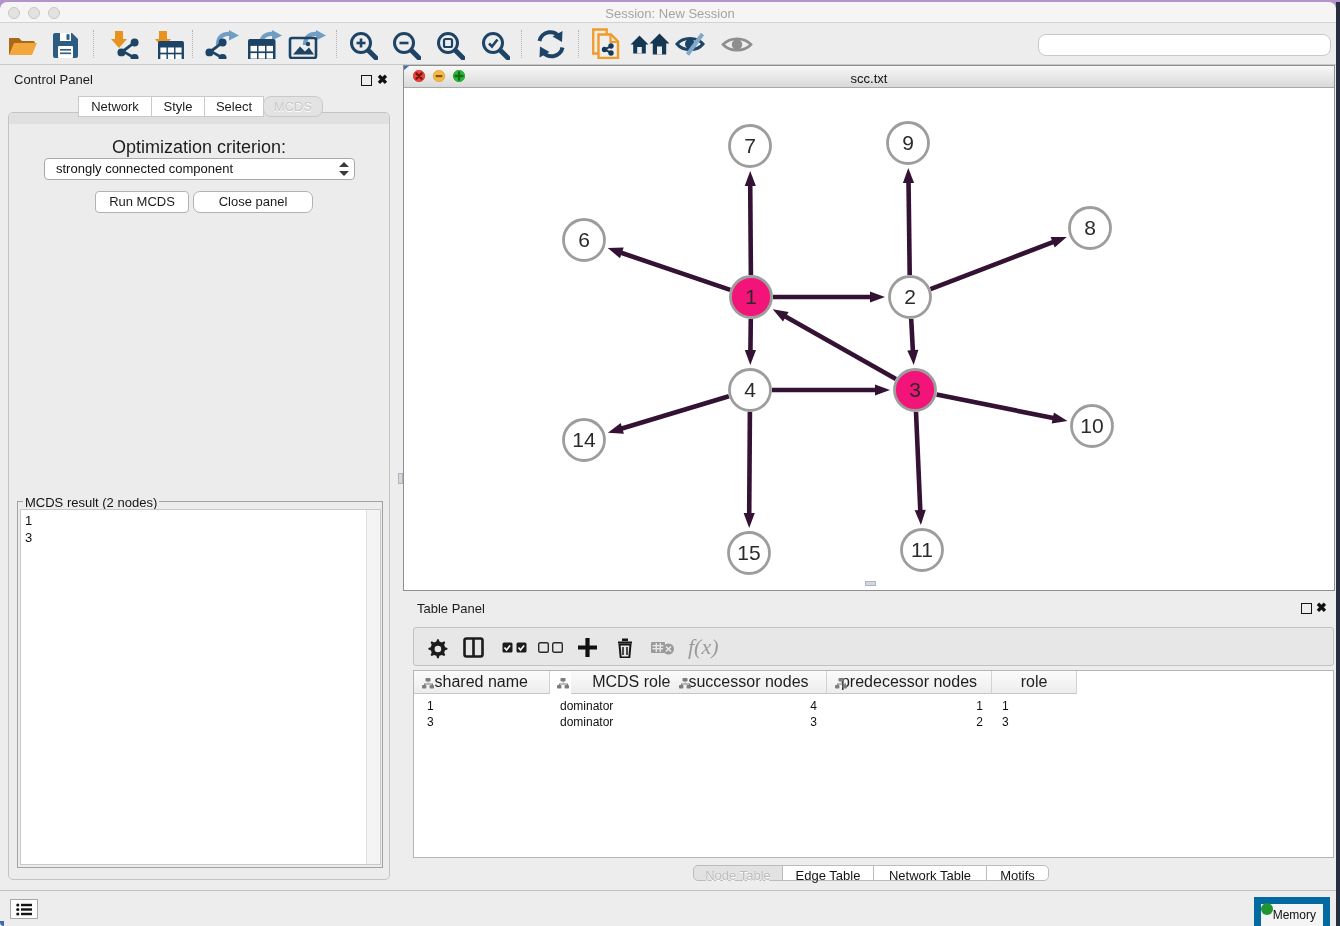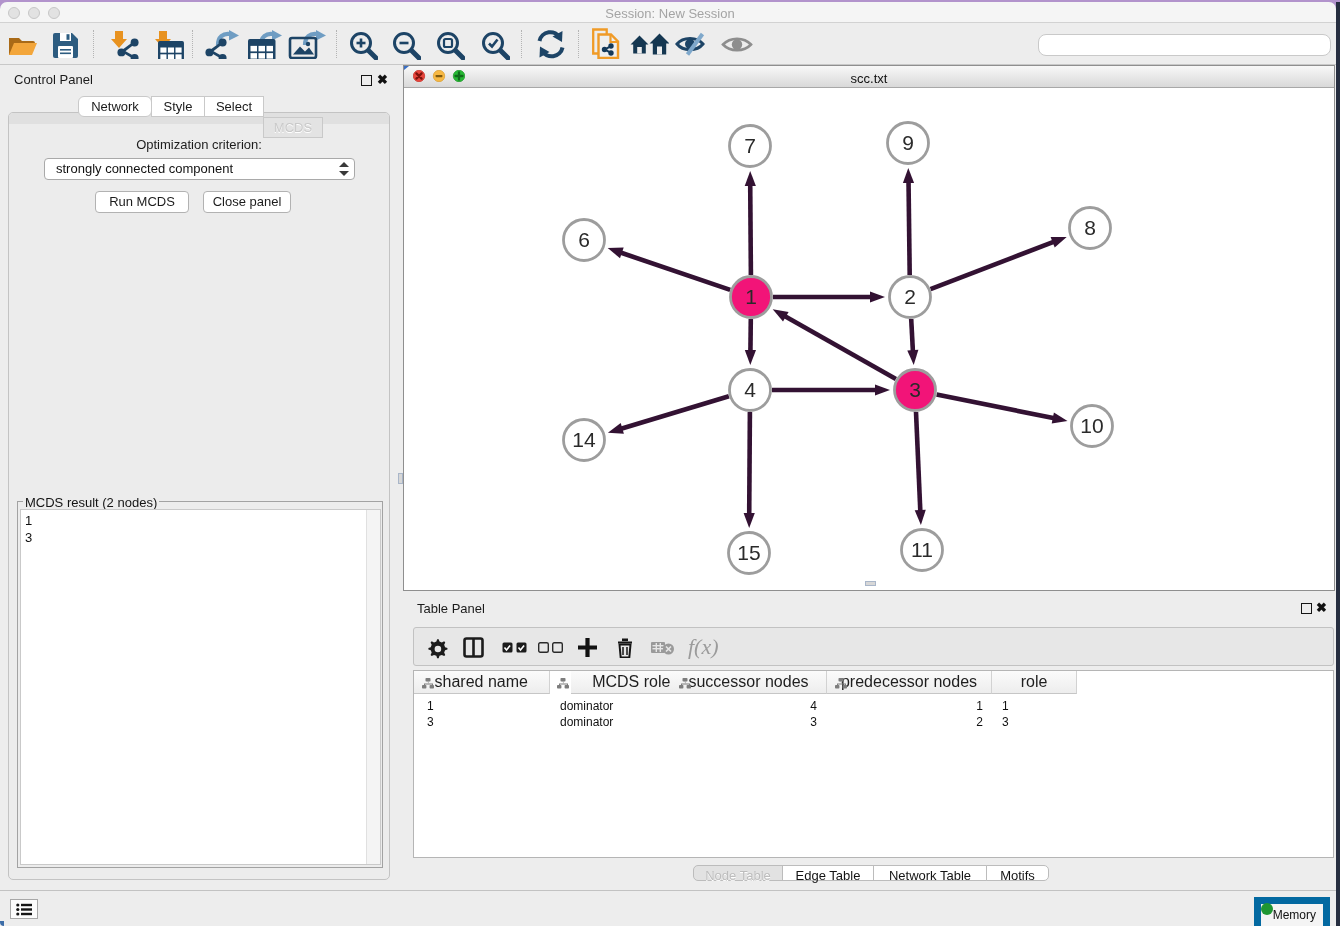--- a/index.html
+++ b/index.html
@@ -13,22 +13,22 @@
 #toolbar{left:0;top:23px;width:1336px;height:41px;background:#ededed;border-bottom:1px solid #c8c8c8;}
 .sep{position:absolute;top:30px;height:28px;width:0;border-left:1px dotted #b4b4b4;}
 #search{left:1038px;top:34px;width:291px;height:20px;background:#fff;border:1px solid #c9c9c9;border-radius:8px;}
 
 #cptitle{left:14px;top:72px;font-size:13px;color:#1b1b1b;}
 .floatico{width:9px;height:9px;border:1.6px solid #151515;background:transparent;box-sizing:content-box;}
 .xico{font-size:13px;font-weight:bold;color:#111;line-height:11px;}
 #tabpane{left:8px;top:112px;width:382px;height:768px;border:1px solid #c3c3c3;border-radius:5px;background:#ececec;box-sizing:border-box;}
 #tabband{left:9px;top:113px;width:380px;height:11px;background:#e0e0e0;border-radius:4px 4px 0 0;}
 .tab{position:absolute;top:96px;height:21px;background:#fff;border:1px solid #c9c9c9;box-sizing:border-box;text-align:center;font-size:13px;color:#1a1a1a;line-height:20px;}
-.tabsel{background:#e3e3e3;color:#c9c9c9;text-shadow:0 1px 0 #fff;border-radius:0;margin-top:21px;}
-#optlabel{left:0px;top:137px;width:398px;text-align:center;font-size:13px;color:#1d1d1d;}
+.tabsel{background:#e3e3e3;color:#c9c9c9;text-shadow:0 1px 0 #fff;border-radius:8px;}
+#optlabel{left:0px;top:137px;width:398px;text-align:center;font-size:18px;color:#1d1d1d;}
 #combo{left:44px;top:158px;width:311px;height:22px;background:#fff;border:1px solid #a9a9a9;border-radius:4px;box-sizing:border-box;font-size:13px;color:#111;line-height:20px;padding-left:11px;}
 .btn{position:absolute;top:191px;height:22px;background:#fff;border:1px solid #b2b2b2;border-radius:4px;box-sizing:border-box;text-align:center;font-size:13px;color:#1c1c1c;line-height:19px;}
 #fieldset{left:17px;top:501px;width:366px;height:367px;border:1px solid #a2a2a2;box-sizing:border-box;}
 #fslegend{left:23px;top:495px;background:#ececec;font-size:13px;color:#141414;padding:0 2px;}
 #fswhite{left:20px;top:509px;width:361px;height:356px;background:#fff;border:1px solid #c9c9c9;box-sizing:border-box;font-size:13px;color:#111;line-height:17px;padding:2px 0 0 4px;}
 #fsscroll{left:366px;top:510px;width:13px;height:354px;background:#f4f4f4;border-left:1px solid #e0e0e0;}
 
 #netwin{left:403px;top:65px;width:932px;height:526px;border:1px solid #8f8f8f;background:#fff;box-sizing:border-box;}
 #nettitle{left:404px;top:66px;width:930px;height:22px;background:linear-gradient(#f8f8f8,#d9d9d9);border-bottom:1px solid #a8a8a8;box-sizing:border-box;}
 #netname{left:404px;top:71px;width:930px;text-align:center;font-size:13px;color:#101010;}
@@ -197,32 +197,32 @@
     <circle cx="5.5" cy="5.5" r="4" fill="none" stroke="#8a8a8a" stroke-width="1.6"></circle>
     <line x1="8.6" y1="8.6" x2="12.5" y2="12.5" stroke="#8a8a8a" stroke-width="1.8"></line>
   </svg>
 <div class="abs" id="search"></div>
 
 <div class="abs" id="cptitle">Control Panel</div>
 <div class="abs floatico" style="left:361px;top:75px;"></div>
 <div class="abs xico" style="left:377px;top:74px;">✖</div>
 <div class="abs" id="tabpane"></div>
 <div class="abs" id="tabband"></div>
-<div class="tab" style="left:78px;width:74px;border-radius:6px;">Network</div>
+<div class="tab" style="left:78px;width:74px;">Network</div>
 <div class="tab" style="left:151px;width:54px;">Style</div>
 <div class="tab" style="left:204px;width:60px;">Select</div>
 <div class="tab tabsel" style="left:263px;width:60px;">MCDS</div>
 <div class="abs" id="optlabel">Optimization criterion:</div>
 <div class="abs" id="combo">strongly connected component</div>
 <svg class="abs" style="left:338px;top:162px;" width="12" height="14" viewBox="0 0 12 14">
     <path d="M6 0 L11 5 H1 z" fill="#3a3a3a"></path>
     <path d="M6 14 L1 9 H11 z" fill="#3a3a3a"></path>
   </svg>
 <div class="btn" style="left:95px;width:94px;">Run MCDS</div>
-<div class="btn" style="left:203px;width:88px;">Close panel</div>
+<div class="btn" style="left:193px;width:120px;border-radius:7px;">Close panel</div>
 <div class="abs" id="fieldset"></div>
 <div class="abs" id="fslegend">MCDS result (2 nodes)</div>
 <div class="abs" id="fswhite">1<br>3</div>
 <div class="abs" id="fsscroll"></div>
 
 <div class="abs" id="netwin"></div>
 <div class="abs" id="nettitle"></div>
 <svg class="abs" style="left:413px;top:70px;" width="52" height="12" viewBox="0 0 52 12">
 <circle cx="6" cy="6" r="5.7" fill="#e9453c" stroke="#c8372e" stroke-width="0.8"></circle>
 <path d="M3.4 3.4 L8.6 8.6 M8.6 3.4 L3.4 8.6" stroke="#7e120c" stroke-width="2.2" stroke-linecap="round"></path>

